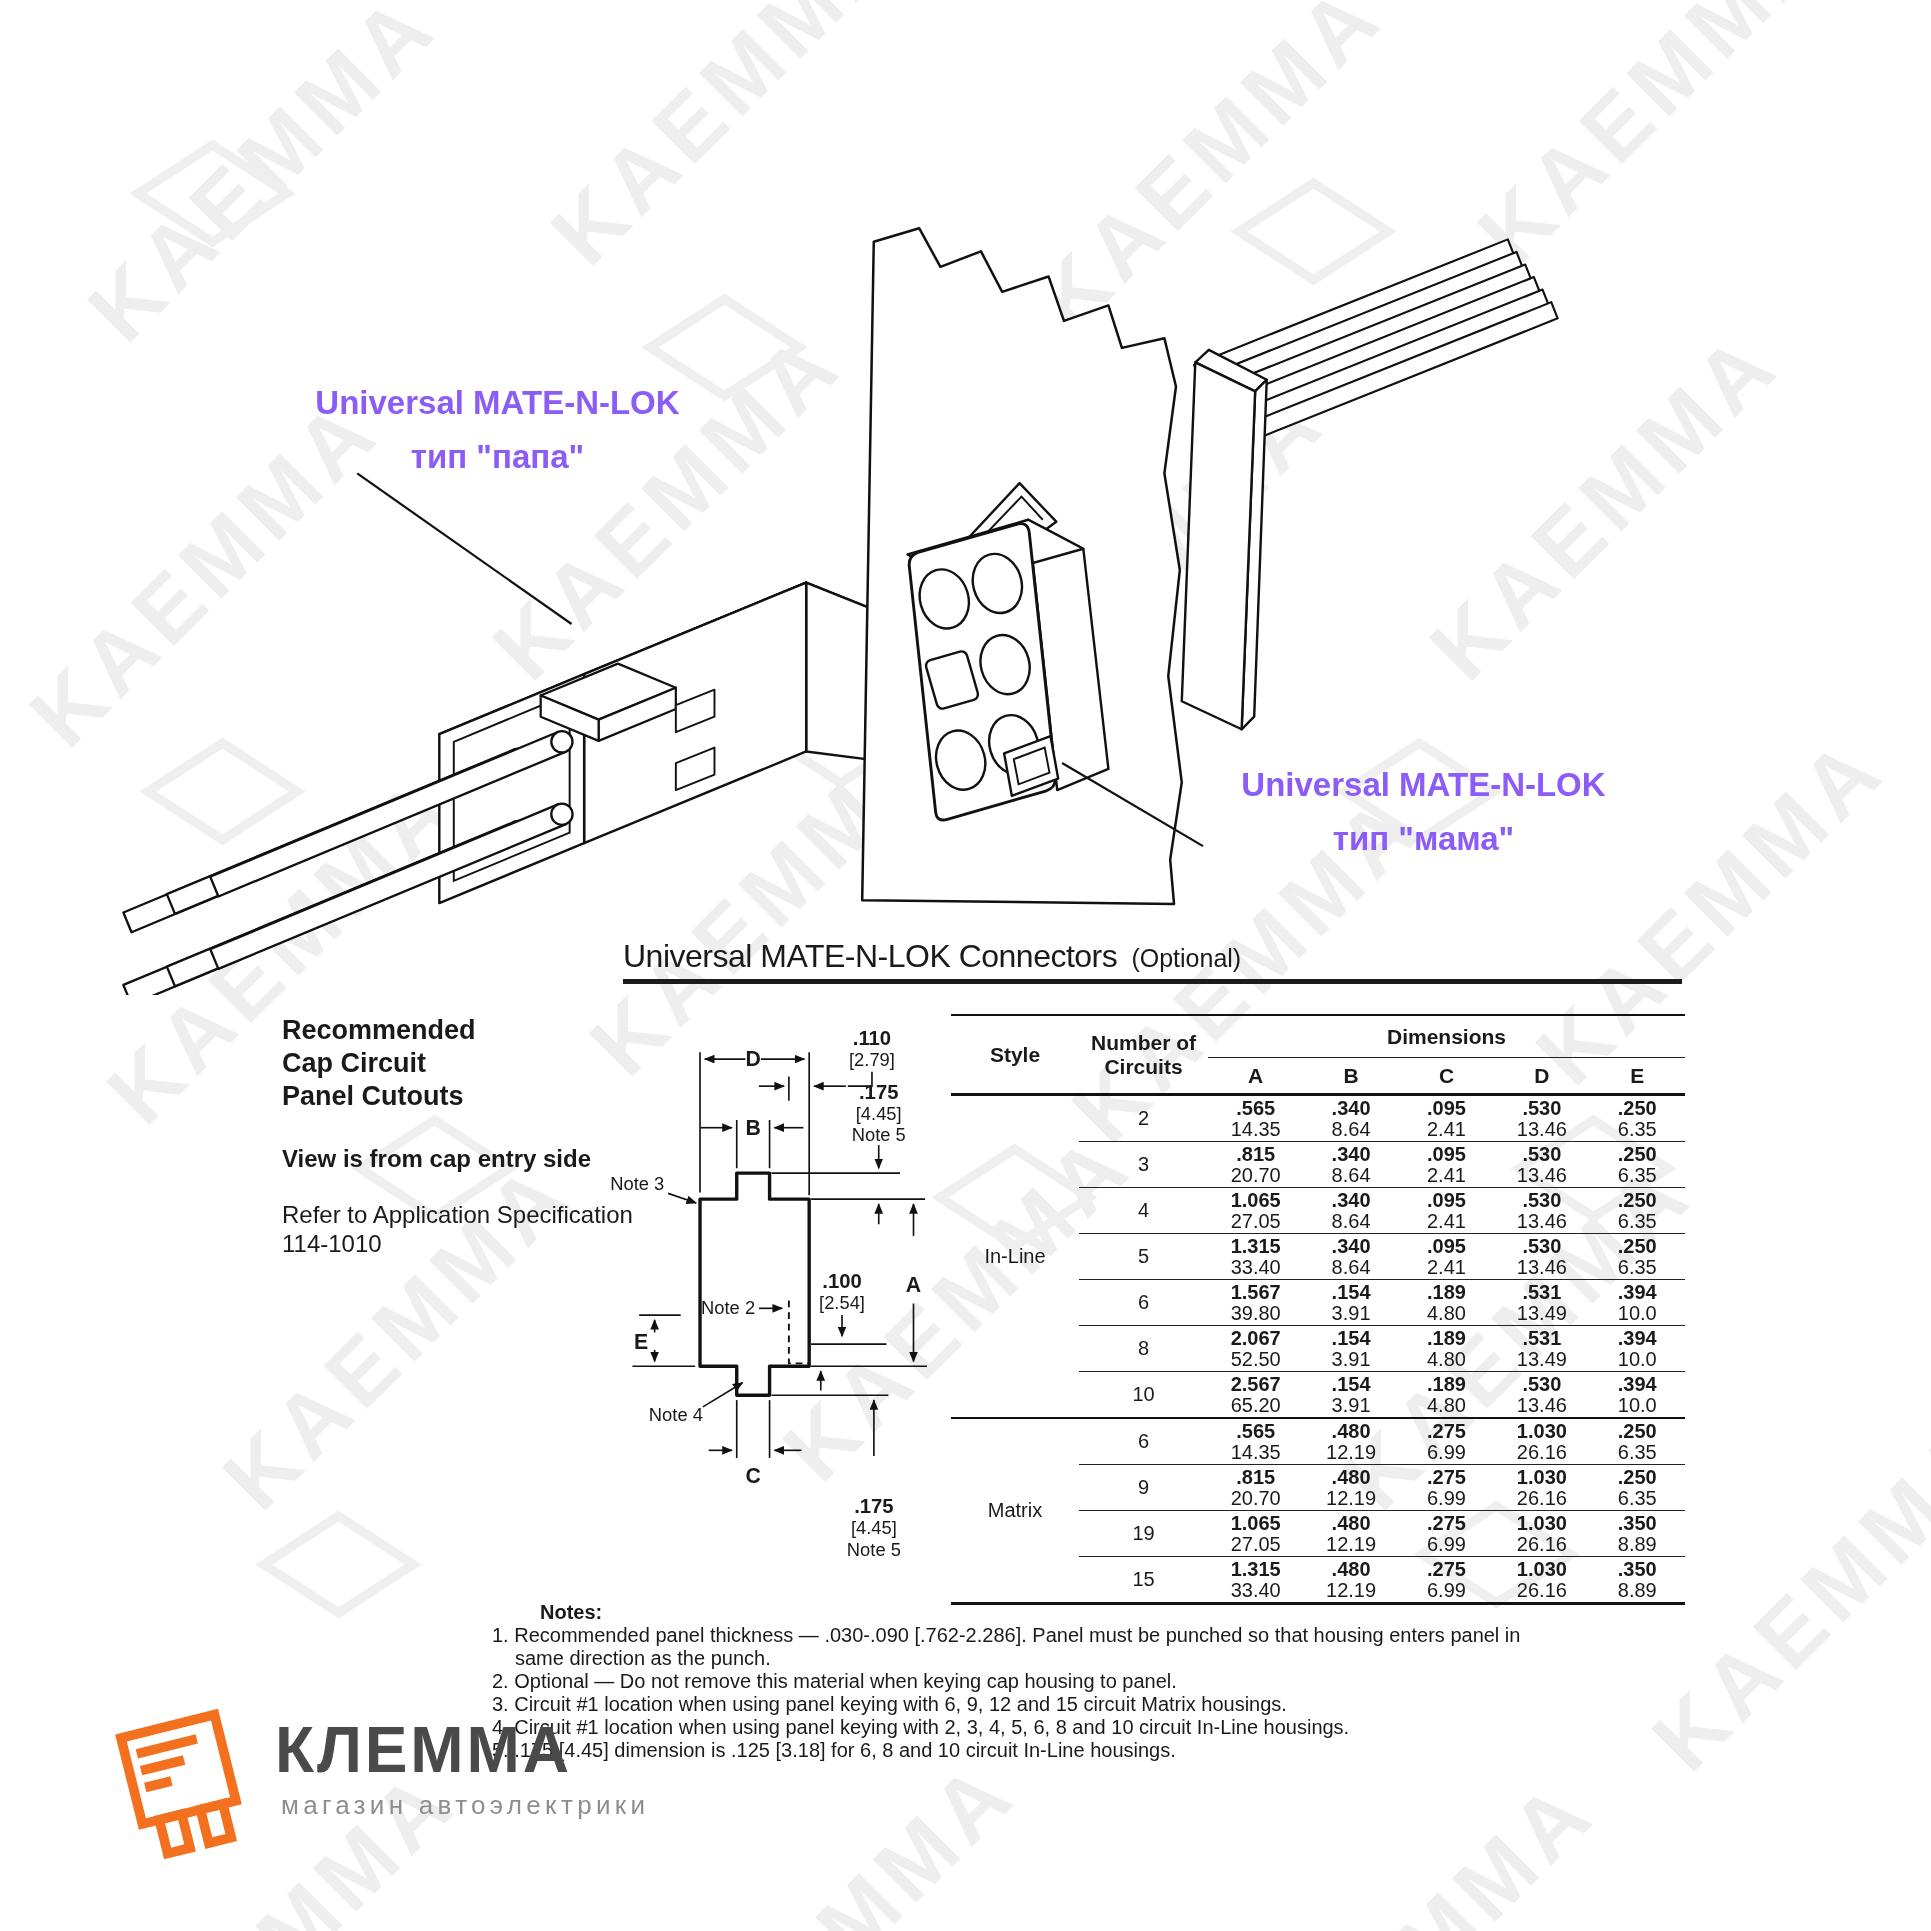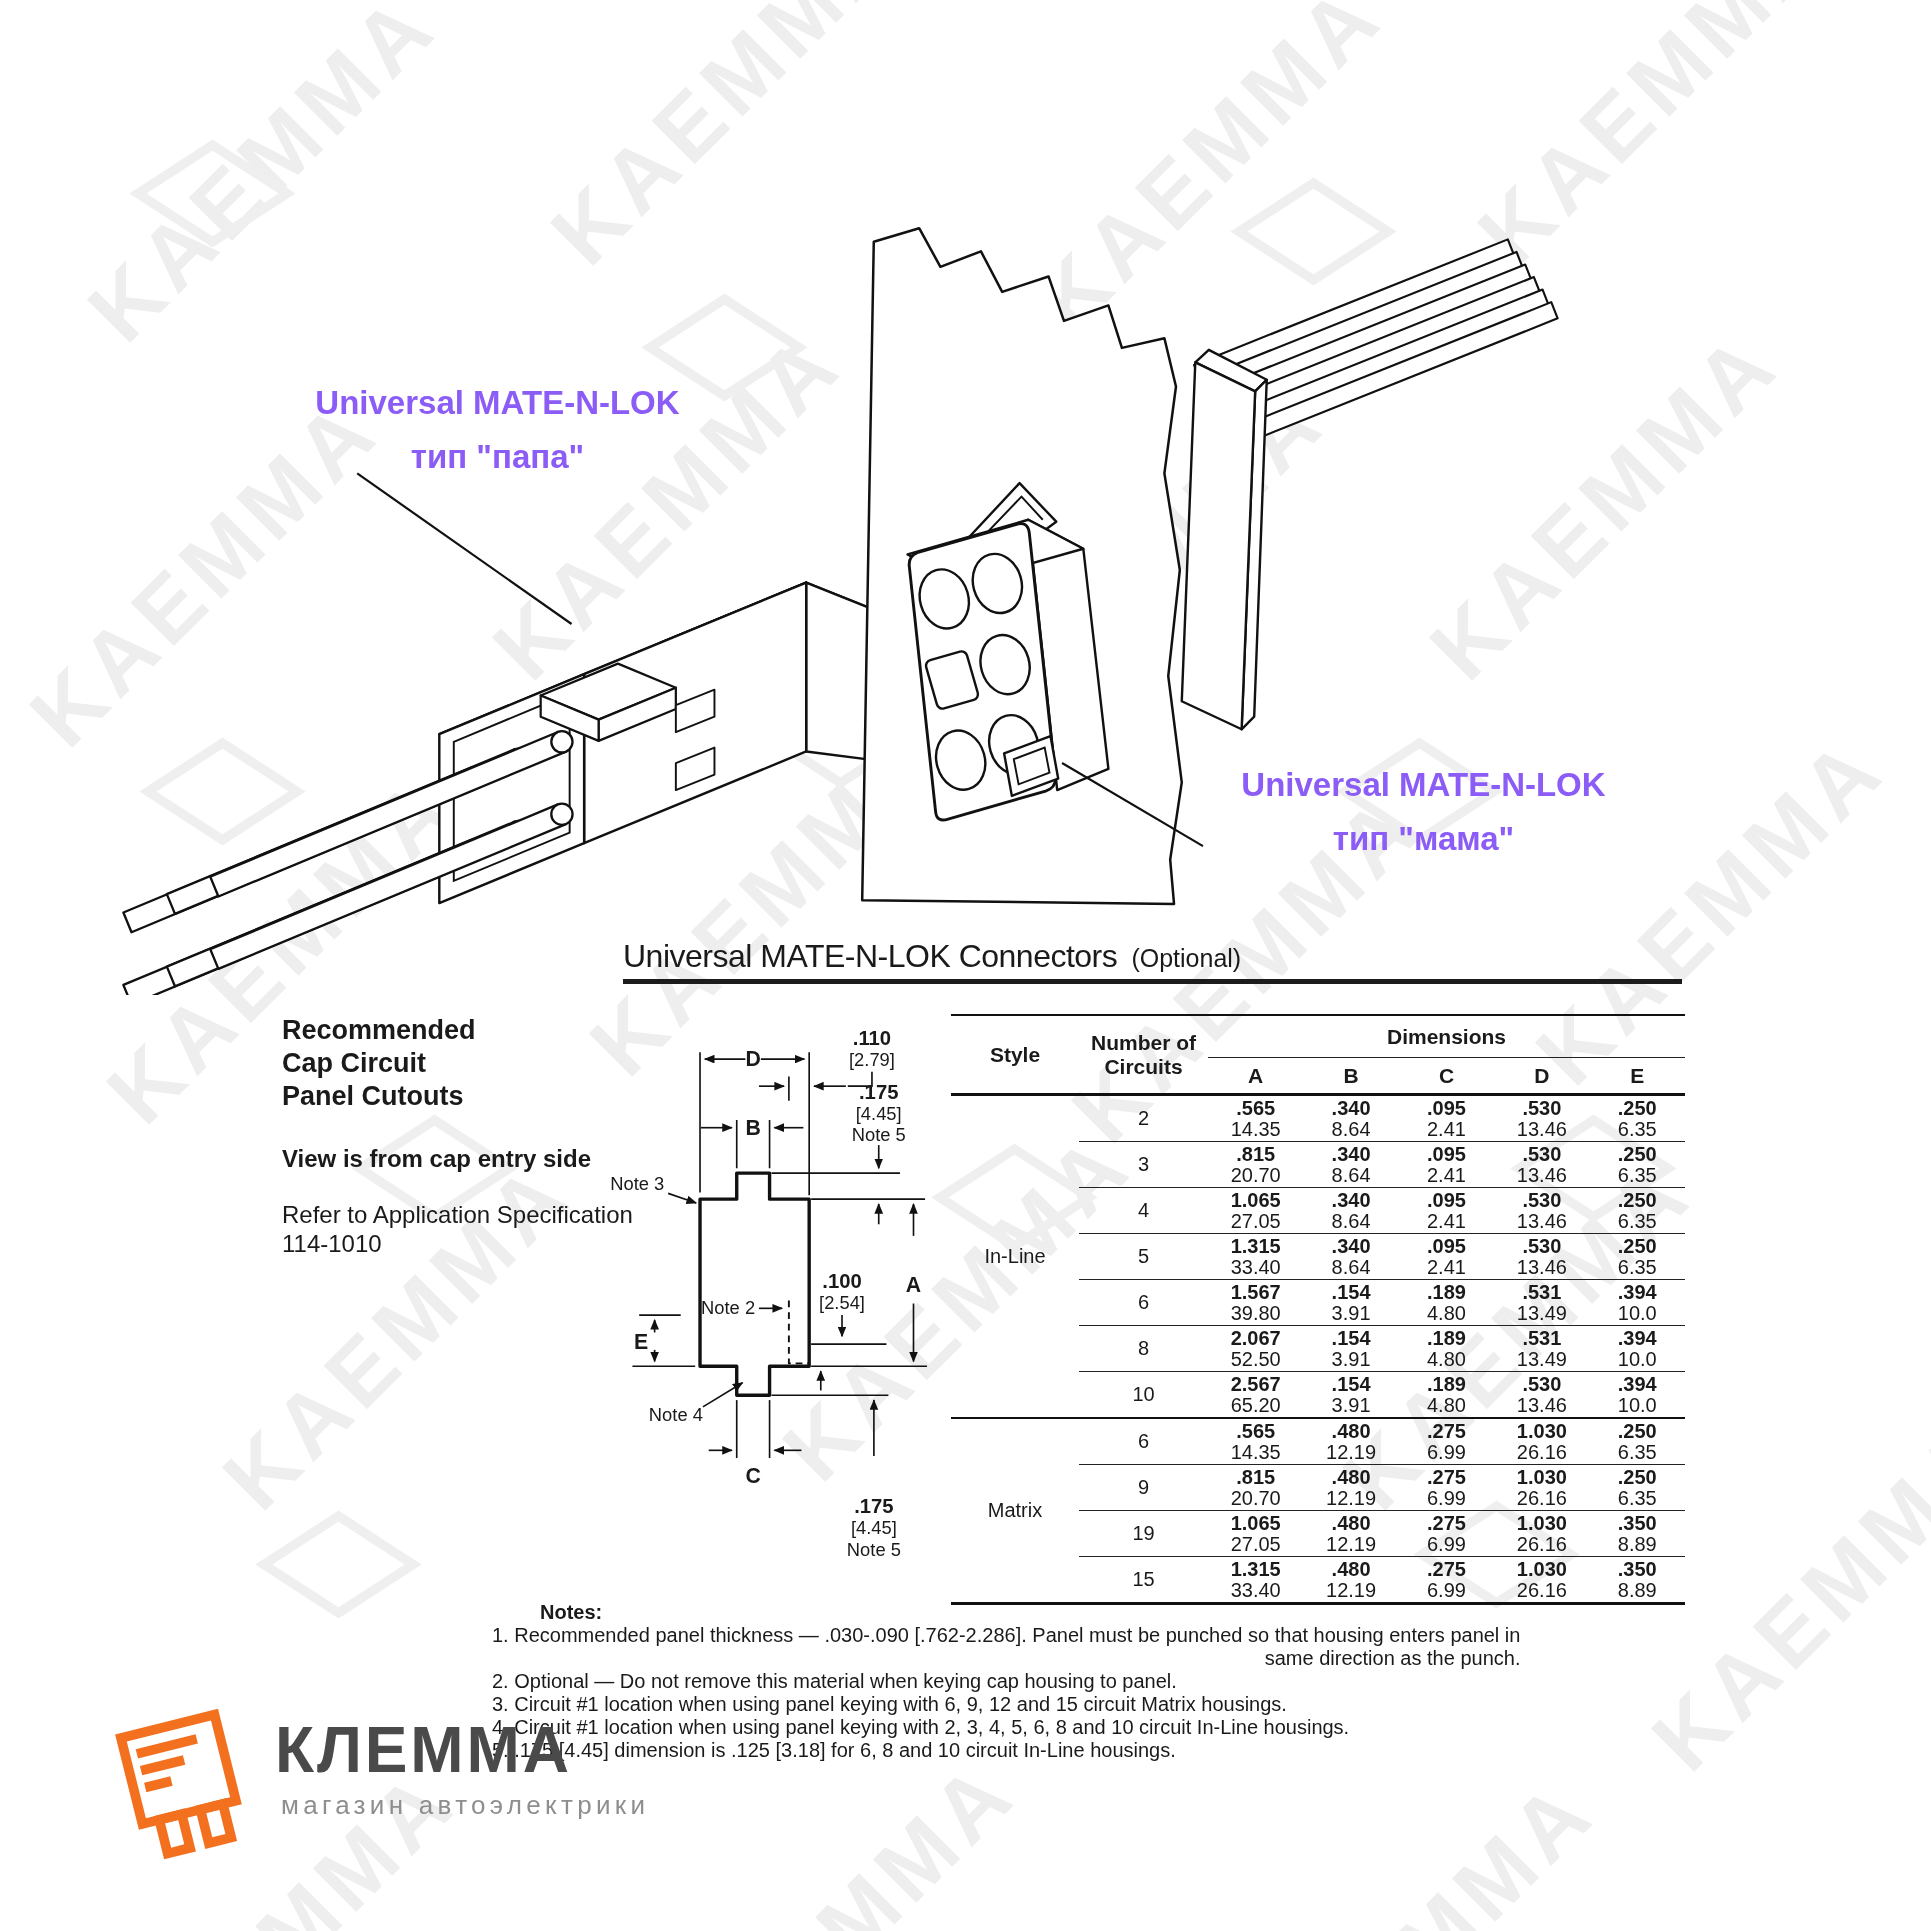--- a/index.html
+++ b/index.html
@@ -53,21 +53,21 @@
   #dim-table td{font-size:20px;height:45px;}
   td.style-cell{font-size:21px;}
   td.row-top{border-top:1.5px solid #222;}
   td.sec-top{border-top:2.4px solid #111 !important;}
   .din{font-weight:bold;line-height:22px;}
   .dmm{line-height:21px;}
 
   
   #notes{position:absolute;left:492px;top:1601px;font-size:20px;line-height:23px;white-space:nowrap;}
   #notes .head{font-weight:bold;margin-left:48px;}
-  #notes .cont{padding-left:23px;text-align:right;}
+  #notes .cont{padding-left:23px;}
 
   
   #logo{position:absolute;left:92px;top:1688px;z-index:3;}
   #logo-name{
     position:absolute;left:183px;top:25px;font-weight:bold;font-size:64px;
     letter-spacing:2.9px;color:#4a4a4a;white-space:nowrap;
   }
   #logo-tagline{
     position:absolute;left:189px;top:102px;font-size:26px;letter-spacing:4.3px;
     color:#8e8e8e;white-space:nowrap;

